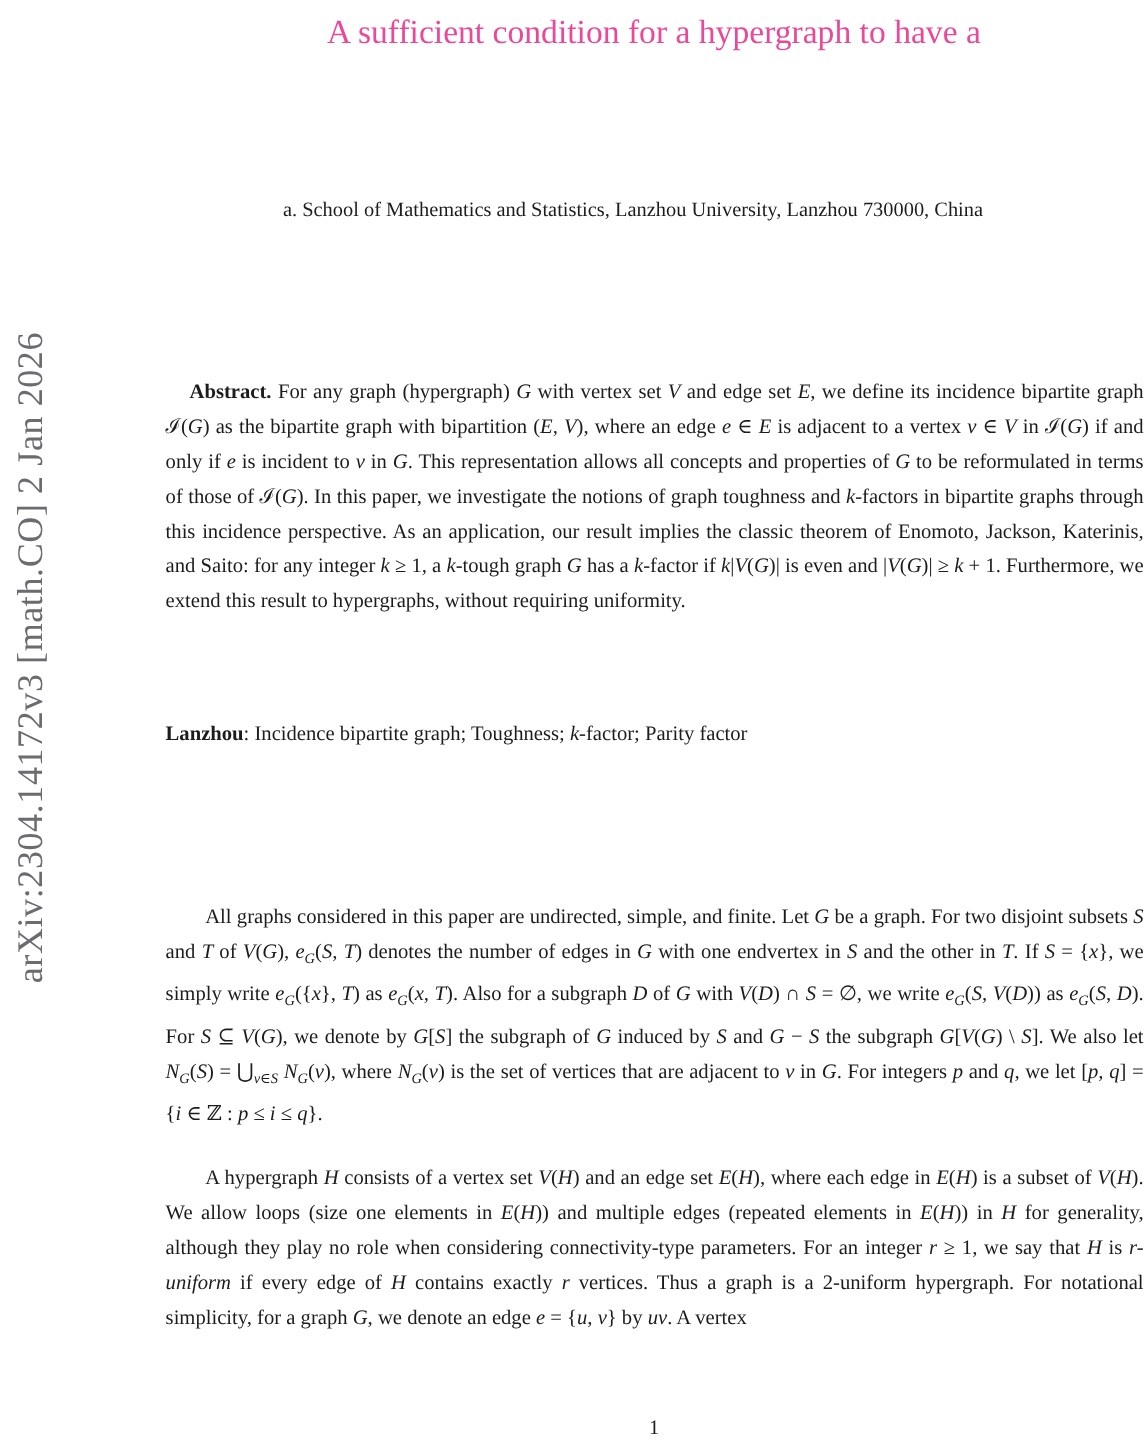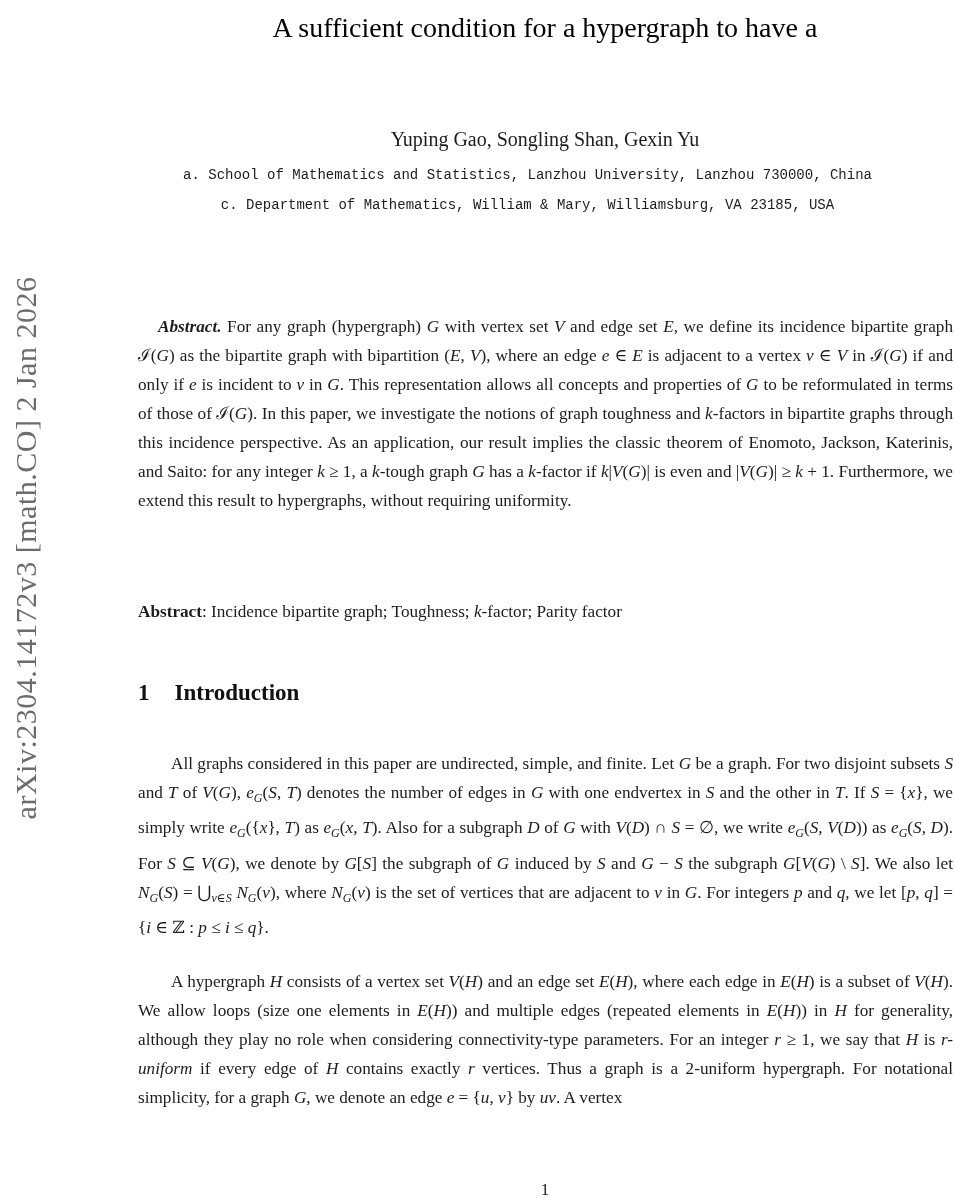--- a/index.html
+++ b/index.html
@@ -26,51 +26,50 @@
     letter-spacing: 0.5px;
   }
   .title-block {
     position: absolute;
     top: 4px;
     left: 138px;
     width: 814px;
     text-align: center;
     font-size: 28px;
     line-height: 47px;
-    color: #000000;
+    color: #ec4899;
   }
   .authors {
     position: absolute;
     top: 128px;
     left: 138px;
     width: 814px;
     text-align: center;
     font-size: 20px;
   }
   .affiliations {
     position: absolute;
     top: 160px;
     left: 100px;
     width: 855px;
     text-align: center;
-    font-size: 14px;
+    font-size: 17px;
     line-height: 30px;
-    font-family: Liberation Mono, monospace;
   }
   .abstract {
     position: absolute;
     top: 312px;
     left: 138px;
     width: 815px;
     font-size: 17.2px;
     line-height: 29px;
     text-align: justify;
     text-indent: 20px;
   }
-  .abstract .abs-label { font-weight: bold; font-style: italic; }
+  .abstract .abs-label { font-weight: bold; }
   .keywords {
     position: absolute;
     top: 602px;
     left: 138px;
     width: 815px;
     font-size: 17.2px;
   }
   .keywords .kw-label { font-weight: bold; }
   .section-heading {
     position: absolute;
@@ -108,34 +107,29 @@
 <body>
 
 <div class="page">
 
   <div class="stamp">arXiv:2304.14172v3  [math.CO]  2 Jan 2026</div>
 
   <div class="title-block">
     <div>A sufficient condition for a hypergraph to have a</div>
   </div>
 
-  <div class="authors">Yuping Gao, Songling Shan, Gexin Yu</div>
 
   <div class="affiliations">
     <div>a. School of Mathematics and Statistics, Lanzhou University, Lanzhou 730000, China</div>
-    <div>c. Department of Mathematics, William &amp; Mary, Williamsburg, VA 23185, USA</div>
   </div>
 
   <p class="abstract"><span class="abs-label">Abstract.</span><span> For any graph (hypergraph) <i>G</i> with vertex set <i>V</i> and edge set <i>E</i>, we define its incidence bipartite graph ℐ(<i>G</i>) as the bipartite graph with bipartition (<i>E</i>, <i>V</i>), where an edge <i>e</i> ∈ <i>E</i> is adjacent to a vertex <i>v</i> ∈ <i>V</i> in ℐ(<i>G</i>) if and only if <i>e</i> is incident to <i>v</i> in <i>G</i>. This representation allows all concepts and properties of <i>G</i> to be reformulated in terms of those of ℐ(<i>G</i>). In this paper, we investigate the notions of graph toughness and <i>k</i>-factors in bipartite graphs through this incidence perspective. As an application, our result implies the classic theorem of Enomoto, Jackson, Katerinis, and Saito: for any integer <i>k</i> ≥ 1, a <i>k</i>-tough graph <i>G</i> has a <i>k</i>-factor if <i>k</i>|<i>V</i>(<i>G</i>)| is even and |<i>V</i>(<i>G</i>)| ≥ <i>k</i> + 1.  Furthermore, we extend this result to hypergraphs, without requiring uniformity.</span></p>
 
-  <p class="keywords"><span class="kw-label">Abstract</span><span>: Incidence bipartite graph; Toughness; <i>k</i>-factor; Parity factor</span></p>
+  <p class="keywords"><span class="kw-label">Lanzhou</span><span>: Incidence bipartite graph; Toughness; <i>k</i>-factor; Parity factor</span></p>
 
-  <div class="section-heading">
-    <span class="sec-num">1</span><span>Introduction</span>
-  </div>
 
   <p class="body-par par-1">All graphs considered in this paper are undirected, simple, and finite.  Let <i>G</i> be a graph. For two disjoint subsets <i>S</i> and <i>T</i> of <i>V</i>(<i>G</i>), <i>e<sub>G</sub></i>(<i>S</i>, <i>T</i>) denotes the number of edges in <i>G</i> with one endvertex in <i>S</i> and the other in <i>T</i>.  If <i>S</i> = {<i>x</i>}, we simply write <i>e<sub>G</sub></i>({<i>x</i>}, <i>T</i>) as <i>e<sub>G</sub></i>(<i>x</i>, <i>T</i>). Also for a subgraph <i>D</i> of <i>G</i> with <i>V</i>(<i>D</i>) ∩ <i>S</i> = ∅, we write <i>e<sub>G</sub></i>(<i>S</i>, <i>V</i>(<i>D</i>)) as <i>e<sub>G</sub></i>(<i>S</i>, <i>D</i>).  For <i>S</i> ⊆ <i>V</i>(<i>G</i>), we denote by <i>G</i>[<i>S</i>] the subgraph of <i>G</i> induced by <i>S</i> and <i>G</i> − <i>S</i> the subgraph <i>G</i>[<i>V</i>(<i>G</i>) \ <i>S</i>]. We also let <i>N<sub>G</sub></i>(<i>S</i>) = ⋃<sub><i>v</i>∈<i>S</i></sub> <i>N<sub>G</sub></i>(<i>v</i>), where <i>N<sub>G</sub></i>(<i>v</i>) is the set of vertices that are adjacent to <i>v</i> in <i>G</i>. For integers <i>p</i> and <i>q</i>, we let [<i>p</i>, <i>q</i>] = {<i>i</i> ∈ ℤ : <i>p</i> ≤ <i>i</i> ≤ <i>q</i>}.</p>
 
   <p class="body-par par-2">A hypergraph <i>H</i> consists of a vertex set <i>V</i>(<i>H</i>) and an edge set <i>E</i>(<i>H</i>), where each edge in <i>E</i>(<i>H</i>) is a subset of <i>V</i>(<i>H</i>).  We allow loops (size one elements in <i>E</i>(<i>H</i>)) and multiple edges (repeated elements in <i>E</i>(<i>H</i>)) in <i>H</i> for generality, although they play no role when considering connectivity-type parameters.  For an integer <i>r</i> ≥ 1, we say that <i>H</i> is <i>r-uniform</i> if every edge of <i>H</i> contains exactly <i>r</i> vertices.  Thus a graph is a 2-uniform hypergraph. For notational simplicity, for a graph <i>G</i>, we denote an edge <i>e</i> = {<i>u</i>, <i>v</i>} by <i>uv</i>.  A vertex</p>
 
   <div class="page-number">1</div>
 
 </div>
 
 </body></html>

